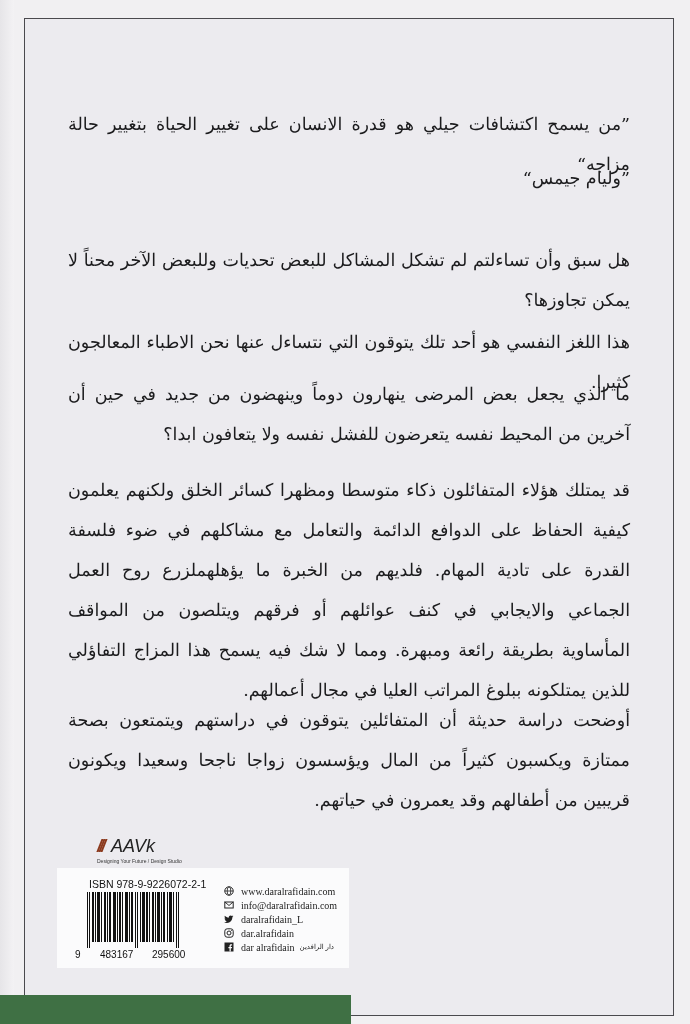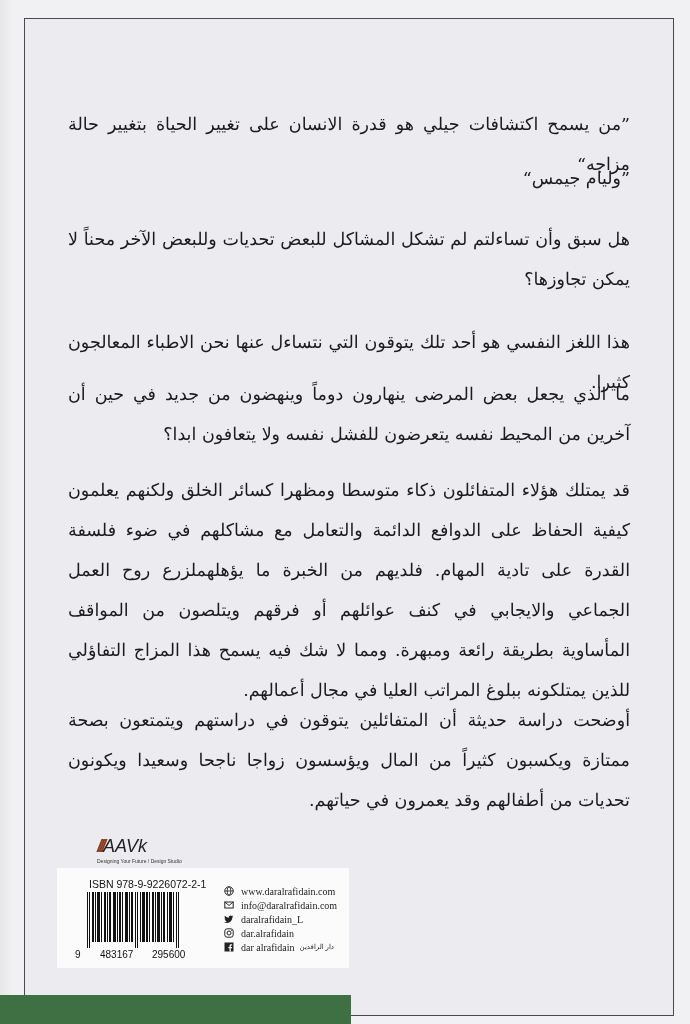--- a/index.html
+++ b/index.html
@@ -15,31 +15,31 @@
     background: #ecebef;
   }
   .text-block {
     position: absolute; left: 68px; width: 562px;
     direction: rtl; text-align: justify; text-align-last: right;
     color: #1b1b1d; font-size: 17.5px; line-height: 40px;
     font-family: "DejaVu Serif", "Liberation Serif", serif;
   }
   .quote { top: 104px; text-align-last: right; }
   .author { top: 158px; }
-  .p1 { top: 219px; }
+  .p1 { top: 240px; }
   .p2 { top: 322px; }
   .p3 { top: 374px; }
   .p4 { top: 470px; }
   .p5 { top: 700px; }
   .logo {
     position: absolute; left: 97px; top: 835px; width: 100px; height: 34px;
   }
   .logo-mark { display: flex; align-items: flex-end; height: 22px; }
   .logo-slash { color: #8b3a1e; font-weight: bold; font-style: italic; font-size: 18px; letter-spacing: -3px; font-family: "Liberation Sans", sans-serif; }
-  .logo-letters { color: #222; font-size: 18px; font-family: "Liberation Sans", sans-serif; font-style: italic; margin-left: 0; }
+  .logo-letters { color: #222; font-size: 18px; font-family: "Liberation Sans", sans-serif; font-style: italic; margin-left: 8px; }
   .logo-tag { font-size: 5px; color: #333; font-family: "Liberation Sans", sans-serif; margin-top: 1px; white-space: nowrap; }
   .label-box {
     position: absolute; left: 57px; top: 868px; width: 292px; height: 100px;
     background: #fbfbfc;
   }
   .isbn {
     position: absolute; left: 32px; top: 10px;
     font-family: Liberation Sans, sans-serif; font-size: 10.5px; color: #111;
     white-space: nowrap;
   }
@@ -80,21 +80,21 @@
 
 <div class="frame"></div>
 
 <div class="text-block quote">”من يسمح اكتشافات جيلي هو قدرة الانسان على تغيير الحياة بتغيير حالة مزاجه“</div>
 <div class="text-block author">”وليام جيمس“</div>
 
 <div class="text-block p1">هل سبق وأن تساءلتم لم تشكل المشاكل للبعض تحديات وللبعض الآخر محناً لا يمكن تجاوزها؟</div>
 <div class="text-block p2">هذا اللغز النفسي هو أحد تلك يتوقون التي نتساءل عنها نحن الاطباء المعالجون كثيرا.</div>
 <div class="text-block p3">ما الذي يجعل بعض المرضى ينهارون دوماً وينهضون من جديد في حين أن آخرين من المحيط نفسه يتعرضون للفشل نفسه ولا يتعافون ابدا؟</div>
 <div class="text-block p4">قد يمتلك هؤلاء المتفائلون ذكاء متوسطا ومظهرا كسائر الخلق ولكنهم يعلمون كيفية الحفاظ على الدوافع الدائمة والتعامل مع مشاكلهم في ضوء فلسفة القدرة على تادية المهام. فلديهم من الخبرة ما يؤهلهملزرع روح العمل الجماعي والايجابي في كنف عوائلهم أو فرقهم ويتلصون من المواقف المأساوية بطريقة رائعة ومبهرة. ومما لا شك فيه يسمح هذا المزاج التفاؤلي للذين يمتلكونه ببلوغ المراتب العليا في مجال أعمالهم.</div>
-<div class="text-block p5">أوضحت دراسة حديثة أن المتفائلين يتوقون في دراستهم ويتمتعون بصحة ممتازة ويكسبون كثيراً من المال ويؤسسون زواجا ناجحا وسعيدا ويكونون تحديات من أطفالهم وقد يعمرون في حياتهم.</div>
+<div class="text-block p5">أوضحت دراسة حديثة أن المتفائلين يتوقون في دراستهم ويتمتعون بصحة ممتازة ويكسبون كثيراً من المال ويؤسسون زواجا ناجحا وسعيدا ويكونون قريبين من أطفالهم وقد يعمرون في حياتهم.</div>
 
 <div class="logo">
   <div class="logo-mark">
     <span class="logo-slash">///</span>
     <span class="logo-letters">AAVk</span>
   </div>
   <div class="logo-tag">Designing Your Future / Design Studio</div>
 </div>
 
 <div class="label-box">

